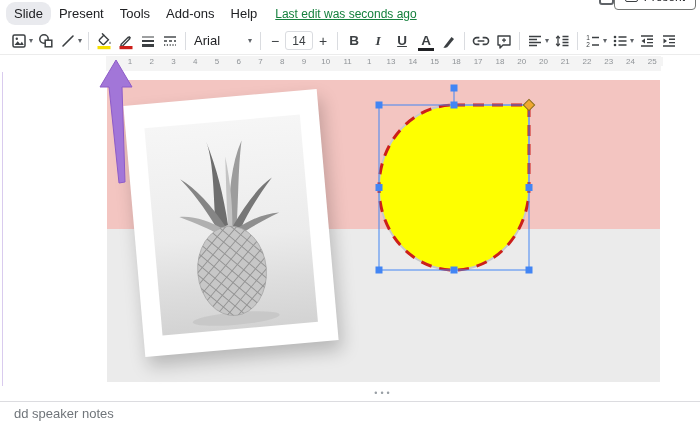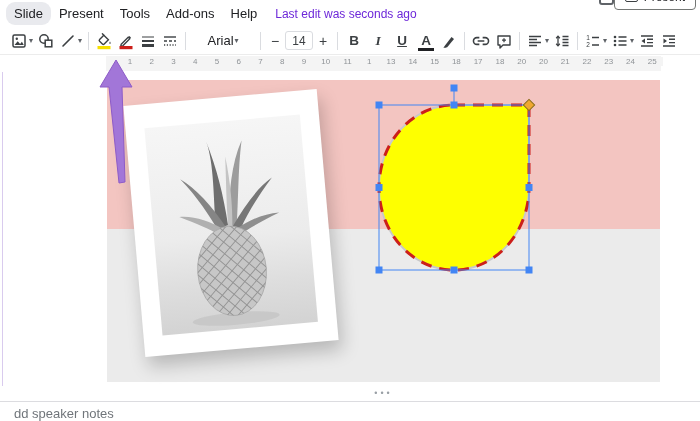--- a/index.html
+++ b/index.html
@@ -5,37 +5,37 @@
   * { margin:0; padding:0; box-sizing:border-box; }
   html,body { width:700px; height:421px; overflow:hidden; background:#fff;
     font-family:"Liberation Sans","DejaVu Sans",sans-serif; color:#202124; }
   #app { position:relative; width:700px; height:421px; background:#fff; overflow:hidden; }
 
   
   .menubar { position:absolute; top:0; left:0; width:700px; height:27px; background:#fff;
     display:flex; align-items:center; padding-left:6px; font-size:13px; }
   .menu-item { padding:4px 8px; border-radius:9px; cursor:pointer; white-space:nowrap; }
   .menu-item.active { background:#e9eaee; }
-  .last-edit { margin-left:10px; font-size:12px; color:#6d28d9; white-space:nowrap; }
+  .last-edit { margin-left:10px; font-size:12px; color:#15803d; text-decoration:underline; white-space:nowrap; }
   .present-btn { position:absolute; top:-16px; right:4px; height:26px; border:1px solid #747775;
     border-radius:4px; display:flex; align-items:center; gap:6px; padding:0 10px; font-size:12px;
     color:#202124; background:#fff; }
   .present-icon { width:13px; height:10px; border:1.5px solid #3c4043; border-radius:2px; }
   .partial-icon { position:absolute; top:-10px; right:86px; width:15px; height:15px;
     border:2px solid #5f6368; border-radius:3px; background:#fff; }
 
   
   .toolbar { position:absolute; top:27px; left:0; width:700px; height:28px; background:#fff;
     display:flex; align-items:center; padding-left:8px; border-bottom:1px solid #ececec; }
   .tbtn { height:24px; display:flex; align-items:center; justify-content:center; border-radius:4px;
     cursor:pointer; padding:0 2px; position:relative; flex:none; }
   .tbtn svg { display:block; }
   .caret { font-size:8px; color:#5f6368; margin-left:1px; }
   .tsep { width:1px; height:18px; background:#dadce0; margin:0 4px; flex:none; }
-  .font-select { width:66px; display:flex; align-items:center; 
+  .font-select { width:66px; display:flex; align-items:center; justify-content:space-between;
     font-size:13px; padding:0 4px; }
   .glyph-btn { width:24px; font-size:13.5px; font-weight:bold; color:#3c4043; }
   .italic-glyph { font-style:italic; font-family:"Liberation Serif",serif; }
   .underline-glyph { text-decoration:underline; }
   .fontsize-box { width:28px; height:19px; border:1px solid #dadce0; border-radius:3px;
     font-size:12px; display:flex; align-items:center; justify-content:center; color:#3c4043; }
   .pm { font-size:14px; color:#3c4043; width:20px; font-weight:normal; }
   .a-color { position:relative; font-weight:bold; font-size:13.5px; color:#3c4043; width:24px; }
   .a-color .bar { position:absolute; left:4px; right:4px; bottom:2px; height:3px; background:#202124; }
 

